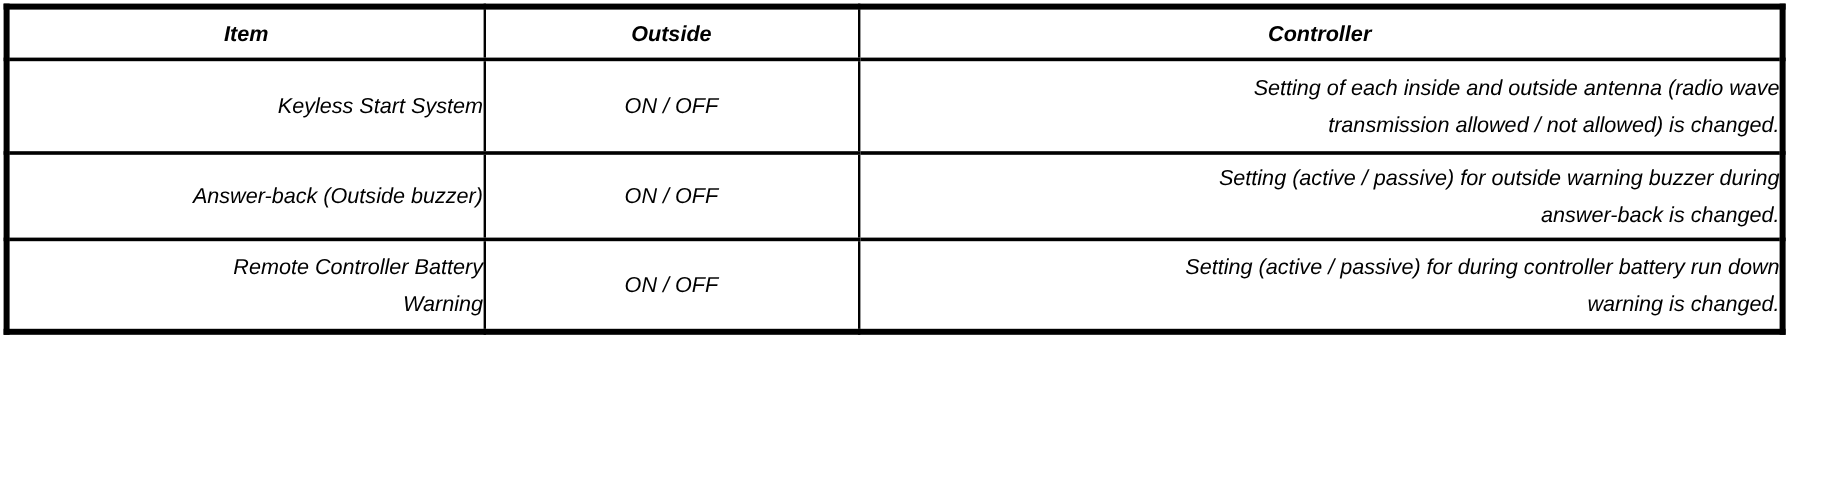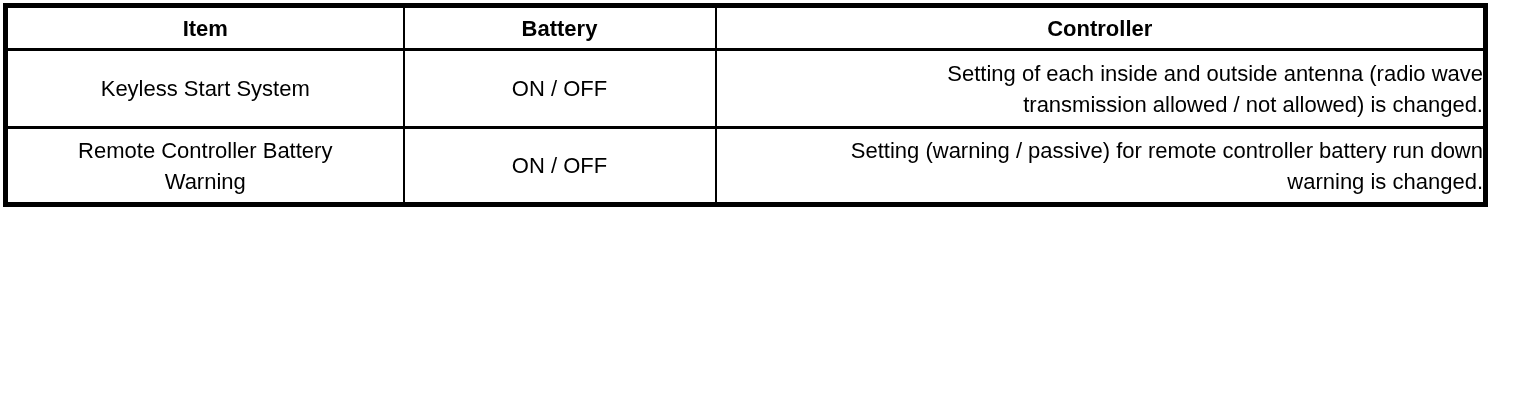--- a/index.html
+++ b/index.html
@@ -19,41 +19,42 @@
   }
   table.settings-table {
     position: absolute;
     left: 3px;
     top: 3px;
     width: 1209px;
     border-collapse: collapse;
     table-layout: fixed;
     border: 5px solid #000000;
     color: #000000;
-    font-size: 22px;
+    font-size: 18px;
+    font-style: italic;
   }
   table.settings-table th,
   table.settings-table td {
     border-left: 2px solid #000000;
     border-right: 2px solid #000000;
     border-top: 3px solid #000000;
     border-bottom: 3px solid #000000;
     vertical-align: middle;
     box-sizing: border-box;
     padding: 0;
     white-space: pre-line;
     line-height: 31px;
   }
   th.col-header {
     font-weight: bold;
     text-align: center;
     height: 44px;
   }
   td.item-cell {
-    text-align: center;
+    text-align: right;
     padding-left: 7px;
     padding-right: 6px;
   }
   td.setting-cell {
     text-align: center;
   }
   td.desc-cell {
     text-align: right;
     padding-left: 11px;
     padding-right: 8px;
@@ -70,33 +71,39 @@
 <div class="page">
   <table class="settings-table">
     <colgroup>
       <col style="width: 398px">
       <col style="width: 312px">
       <col style="width: 770px">
     </colgroup>
     <thead>
       <tr class="header-row">
         <th class="col-header">Item</th>
-        <th class="col-header">Battery</th>
+        <th class="col-header">Outside</th>
         <th class="col-header">Controller</th>
       </tr>
     </thead>
     <tbody>
       <tr class="row-1">
         <td class="item-cell">Keyless Start System</td>
         <td class="setting-cell">ON / OFF</td>
         <td class="desc-cell">Setting of each inside and outside antenna (radio wave
 transmission allowed / not allowed) is changed.</td>
       </tr>
+      <tr class="row-2">
+        <td class="item-cell">Answer-back (Outside buzzer)</td>
+        <td class="setting-cell">ON / OFF</td>
+        <td class="desc-cell">Setting (active / passive) for outside warning buzzer during
+answer-back is changed.</td>
+      </tr>
       <tr class="row-4">
         <td class="item-cell">Remote Controller Battery
 Warning</td>
         <td class="setting-cell">ON / OFF</td>
-        <td class="desc-cell">Setting (warning / passive) for remote controller battery run down
+        <td class="desc-cell">Setting (active / passive) for during controller battery run down
 warning is changed.</td>
       </tr>
     </tbody>
   </table>
 </div>
 
 </body></html>

